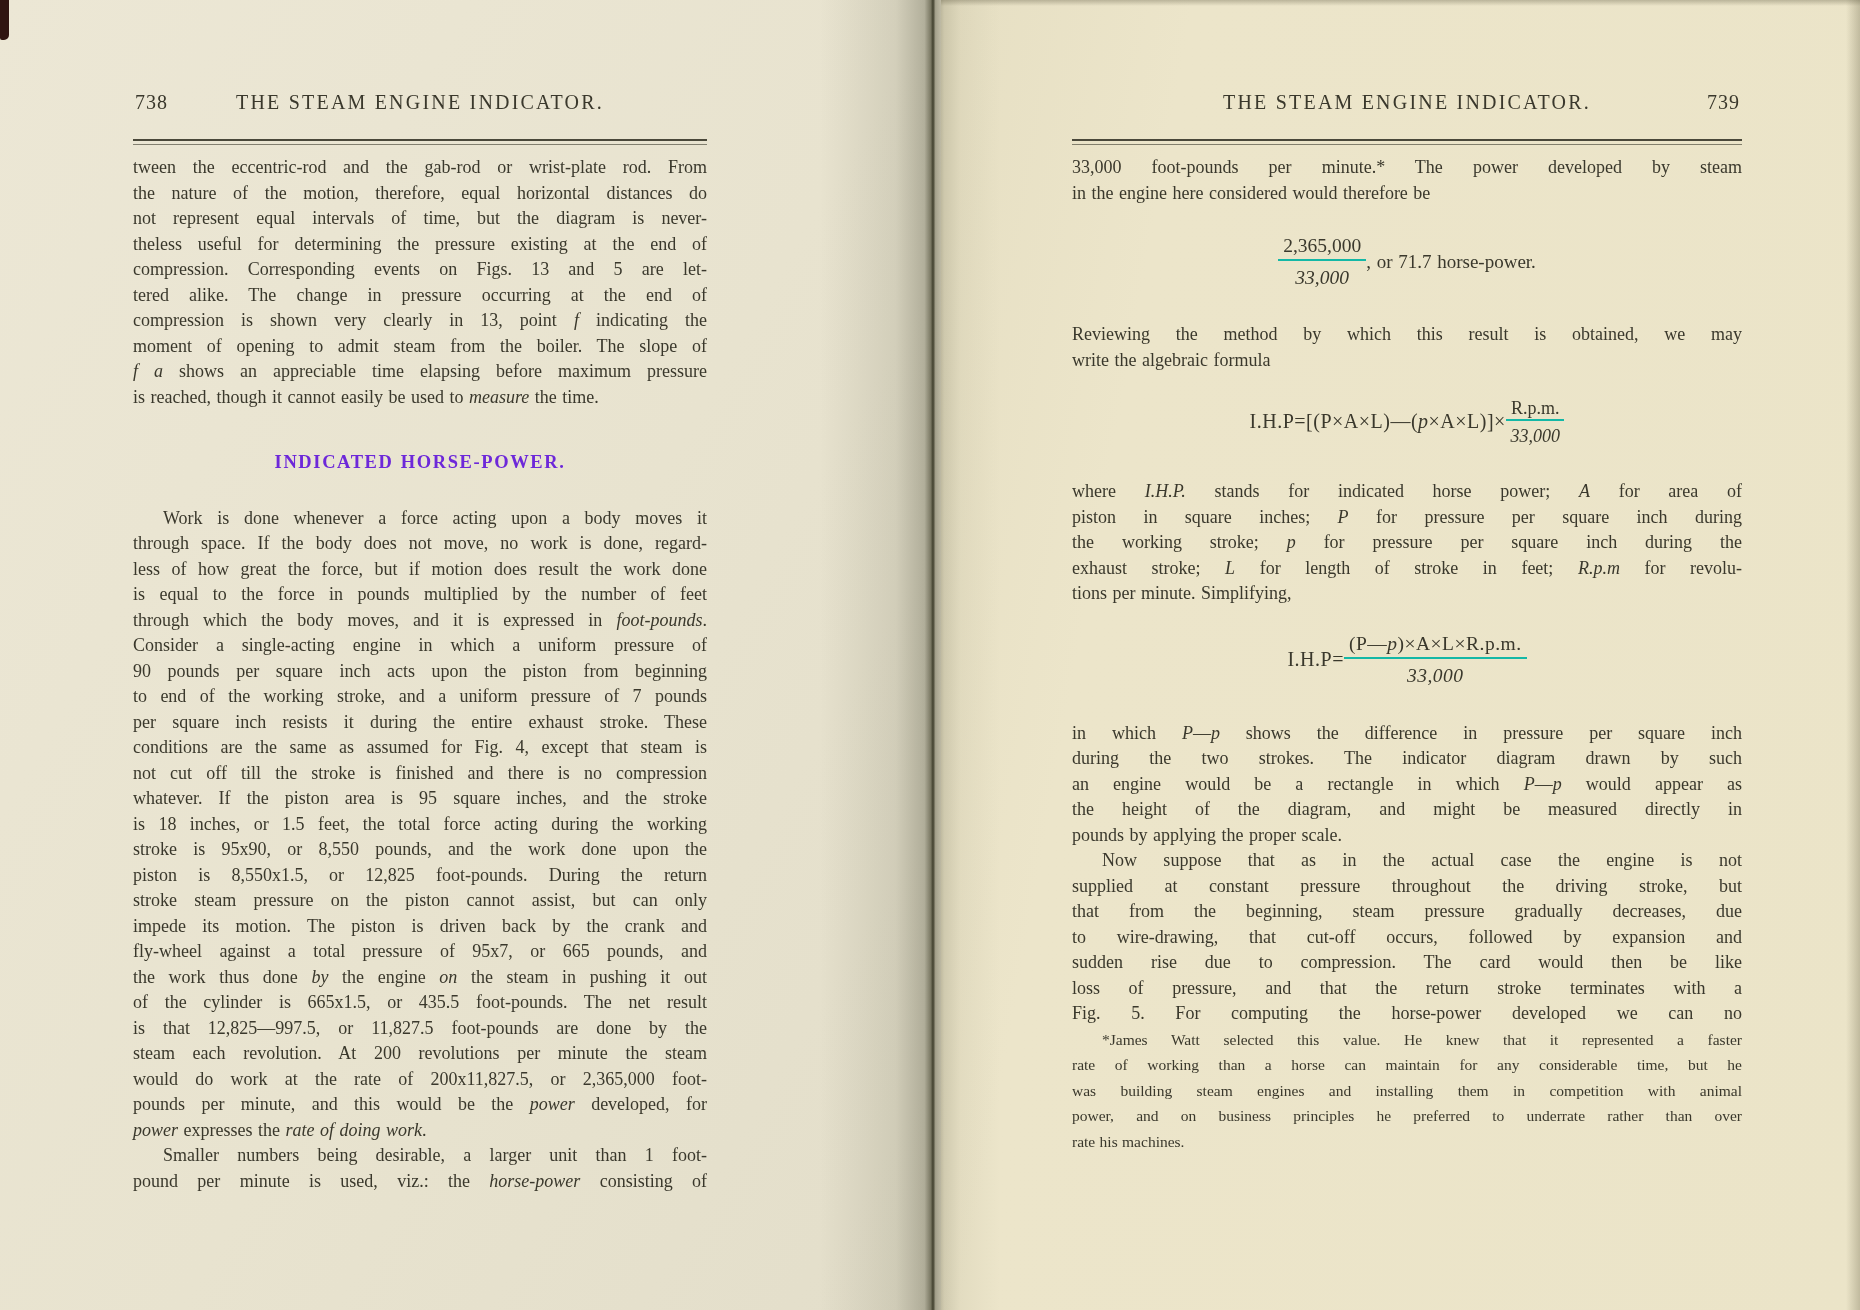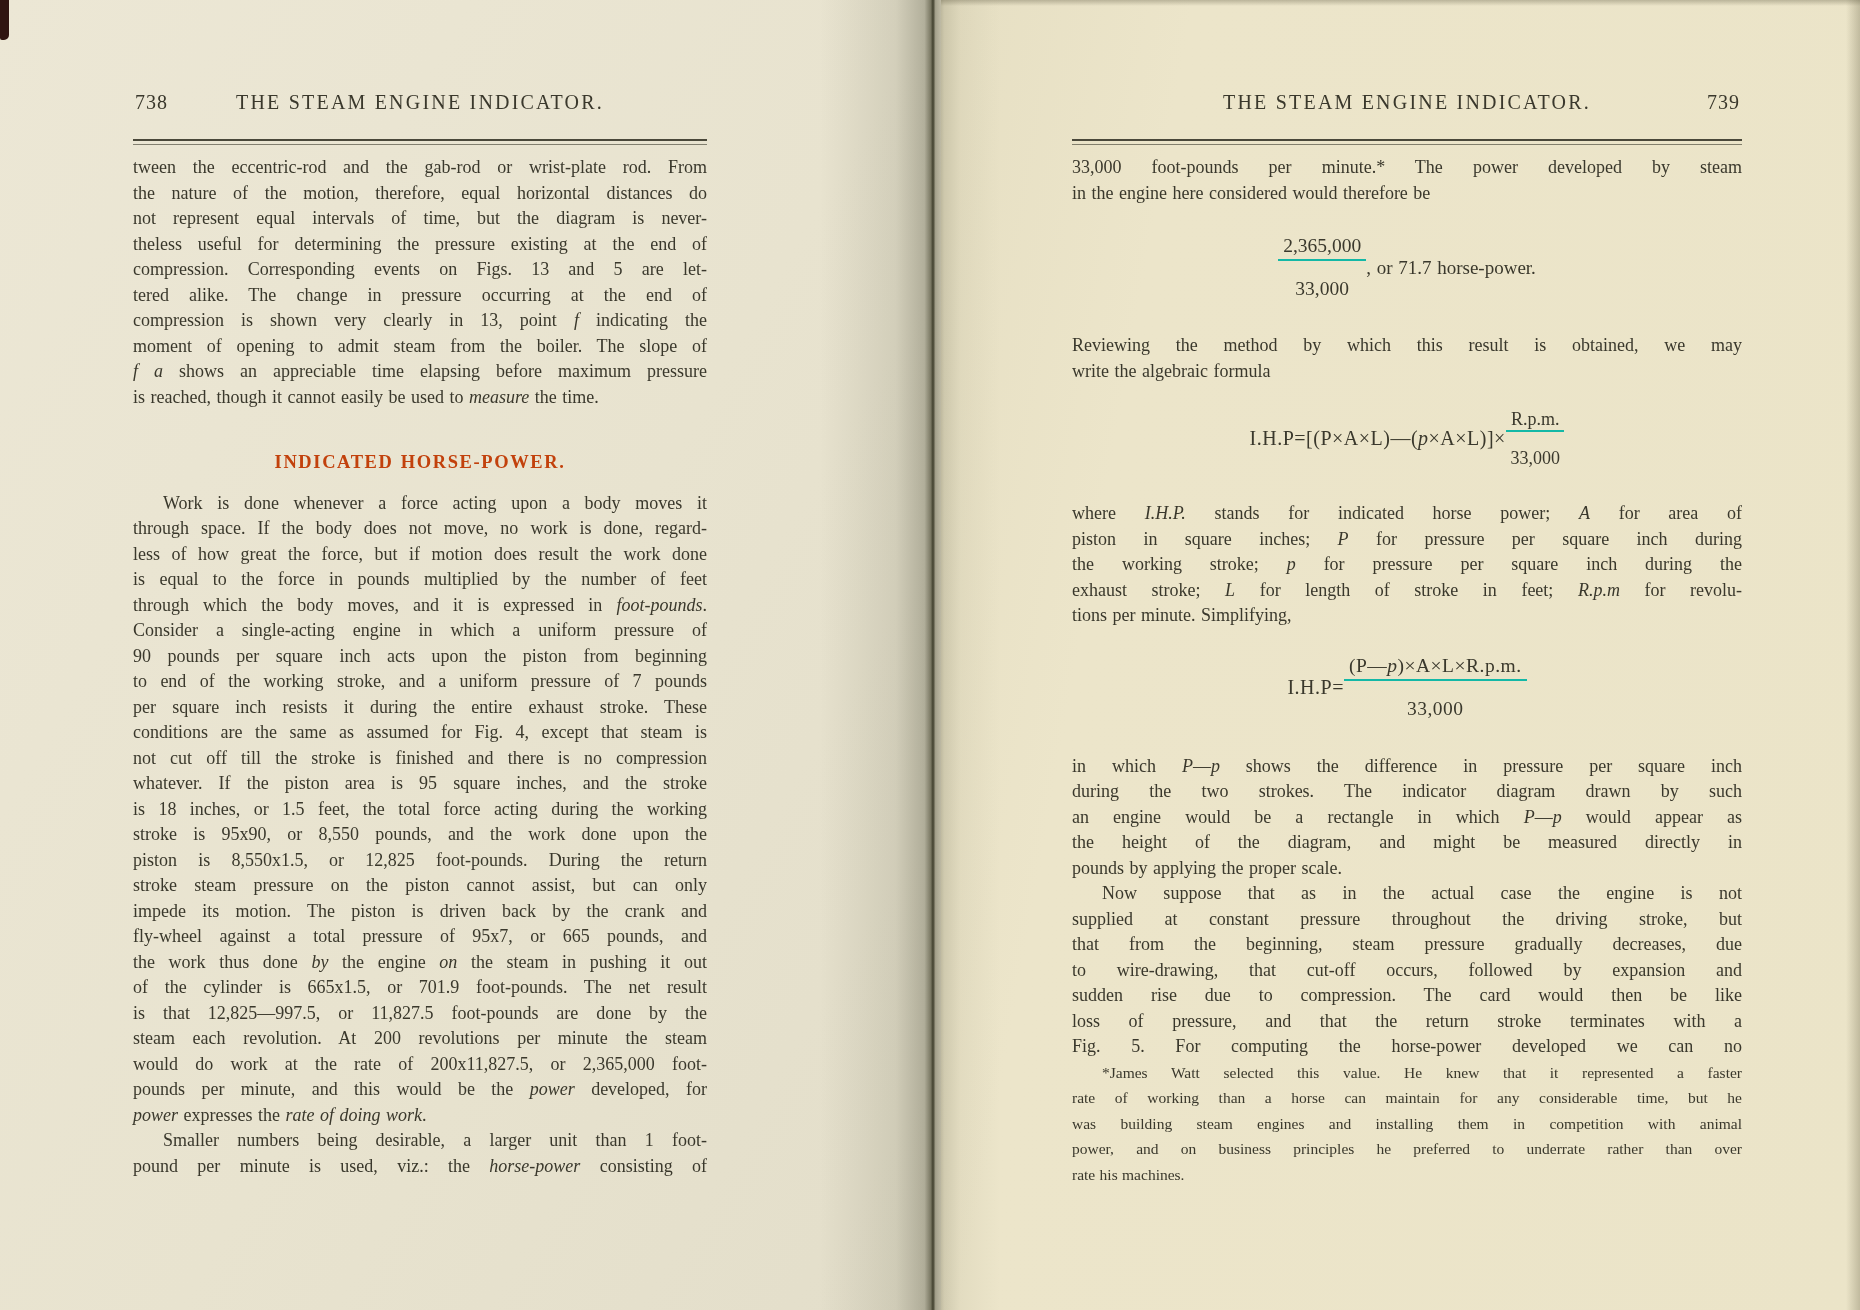--- a/index.html
+++ b/index.html
@@ -40,32 +40,32 @@
   .page-body{position:absolute;top:155px;font-size:18px;line-height:25.5px;text-align:justify;word-spacing:1px;}
   .body-left{left:133px;width:574px;}
   .body-right{left:1072px;width:670px;}
 
   .line{text-align:justify;text-align-last:justify;}
   .line.last{text-align-last:left;}
   .line.indent{text-indent:30px;}
   .it{font-style:italic;}
 
   .heading{font-weight:700;text-align:center;text-align-last:center;letter-spacing:1.6px;
-    margin:40px 0 15px;font-size:18.5px;color:#c2410c;}
+    margin:40px 0 30px;font-size:18.5px;color:#6d28d9;}
 
   .para{margin:0;}
   .para.footnote{font-size:15.5px;word-spacing:0.5px;}
 
   .fracline{text-align:center;text-align-last:center;margin:28px 0 32px;}
   .fracline .suffix{vertical-align:middle;font-size:19px;}
   .formula{text-align:center;text-align-last:center;margin:25px 0 33px;font-size:20px;letter-spacing:0.5px;}
   .formula .prefix{vertical-align:middle;}
   .frac{display:inline-block;vertical-align:middle;text-align:center;line-height:24px;font-size:19.5px;}
   .frac .num{display:block;border-bottom:2px solid #14b8a6;padding:0 5px 1px;}
-  .frac .den{display:block;padding-top:16px;}
+  .frac .den{display:block;padding-top:5px;font-style:italic;}
   .frac.small{font-size:18px;line-height:20px;letter-spacing:0;}
 </style>
 </head>
 <body>
 
 <div class="paper left"></div>
 <div class="paper right"></div>
 <div class="gutter"></div>
 <div class="top-edge"></div>
 <div class="right-edge"></div>
@@ -110,21 +110,21 @@
       <div class="line"><span>conditions are the same as assumed for Fig. 4, except that steam is</span></div>
       <div class="line"><span>not cut off till the stroke is finished and there is no compression</span></div>
       <div class="line"><span>whatever.  If the piston area is 95 square inches, and the stroke</span></div>
       <div class="line"><span>is 18 inches, or 1.5 feet, the total force acting during the working</span></div>
       <div class="line"><span>stroke is 95x90, or 8,550 pounds, and the work done upon the</span></div>
       <div class="line"><span>piston is 8,550x1.5, or 12,825 foot-pounds.  During the return</span></div>
       <div class="line"><span>stroke steam pressure on the piston cannot assist, but can only</span></div>
       <div class="line"><span>impede its motion.  The piston is driven back by the crank and</span></div>
       <div class="line"><span>fly-wheel against a total pressure of 95x7, or 665 pounds, and</span></div>
       <div class="line"><span>the work thus done </span><span class="it">by</span><span> the engine </span><span class="it">on</span><span> the steam in pushing it out</span></div>
-      <div class="line"><span>of the cylinder is 665x1.5, or 701.9 foot-pounds.  The net result</span></div>
+      <div class="line"><span>of the cylinder is 665x1.5, or 435.5 foot-pounds.  The net result</span></div>
       <div class="line"><span>is that 12,825—997.5, or 11,827.5 foot-pounds are done by the</span></div>
       <div class="line"><span>steam each revolution.  At 200 revolutions per minute the steam</span></div>
       <div class="line"><span>would do work at the rate of 200x11,827.5, or 2,365,000 foot-</span></div>
       <div class="line"><span>pounds per minute, and this would be the </span><span class="it">power</span><span> developed, for</span></div>
       <div class="line last"><span class="it">power</span><span> expresses the </span><span class="it">rate of doing work</span><span>.</span></div>
     </div>
     <div class="para">
       <div class="line indent"><span>Smaller numbers being desirable, a larger unit than 1 foot-</span></div>
       <div class="line"><span>pound per minute is used, viz.: the </span><span class="it">horse-power</span><span> consisting of</span></div>
     </div>

